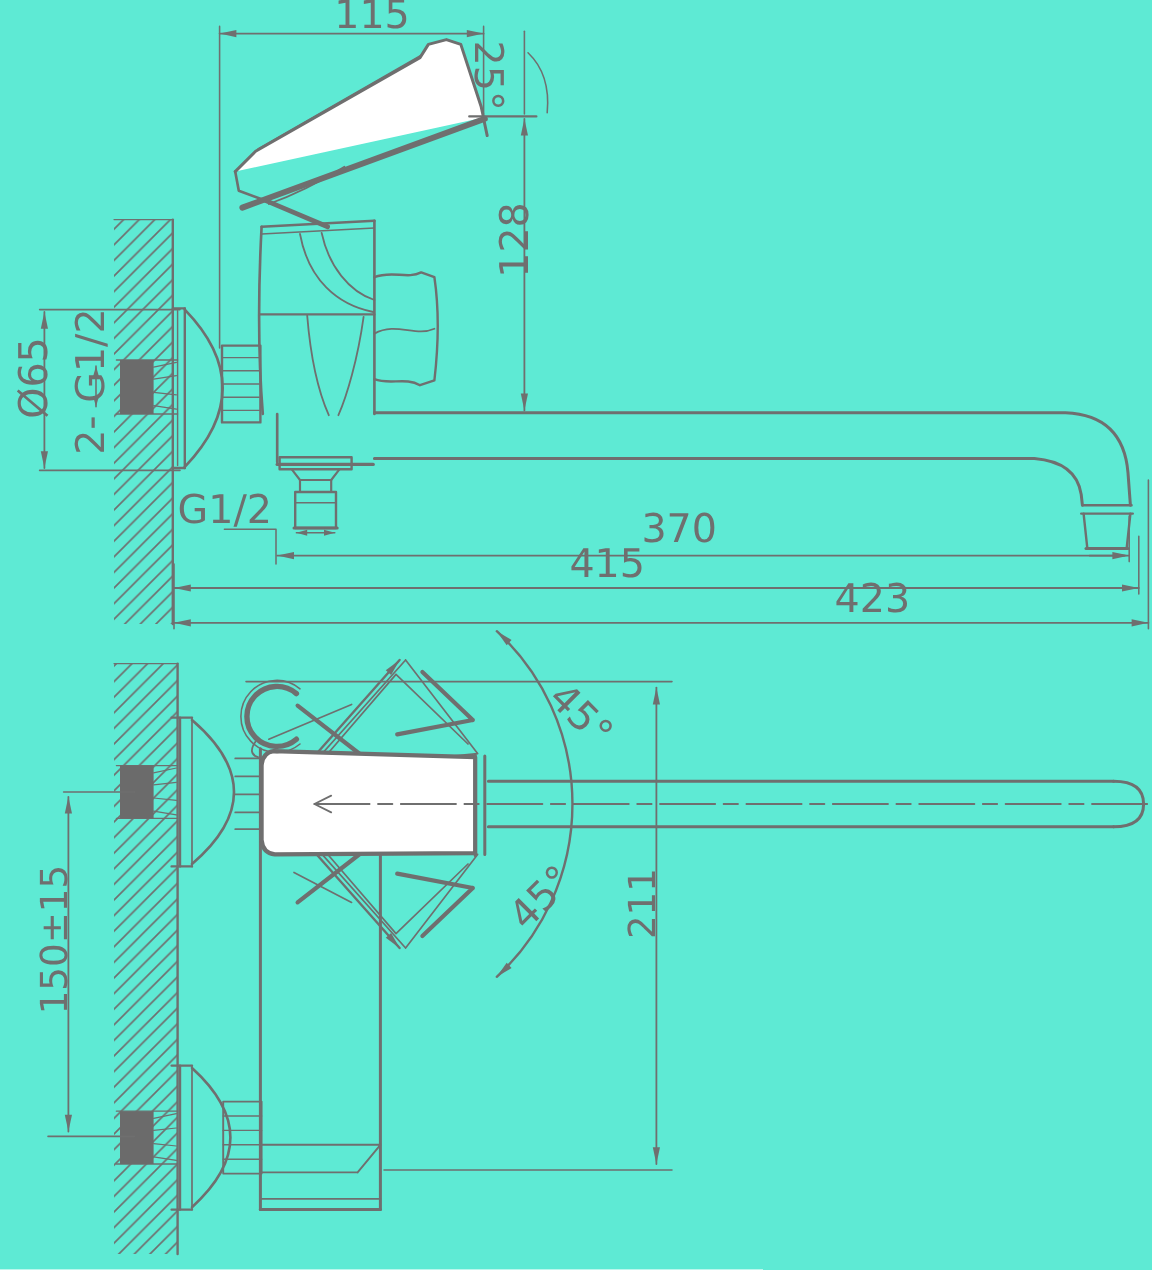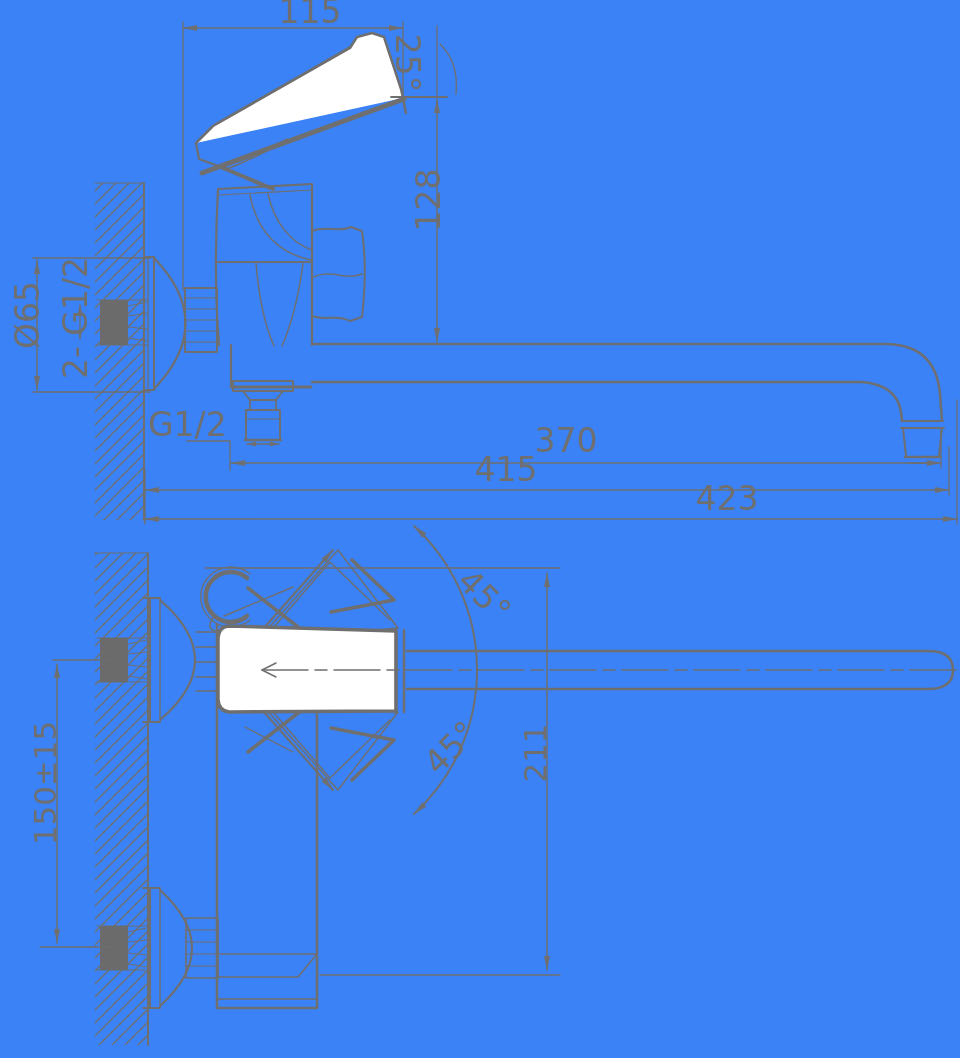--- a/index.html
+++ b/index.html
@@ -1,16 +1,16 @@
 <!DOCTYPE html>
 <html><head>
 <meta charset="utf-8">
 <style>
   html,body{margin:0;padding:0;background:#ffffff;}
-  .sheet{position:relative;width:960px;height:1058px;background:#3b82f6;overflow:hidden;}
+  .sheet{position:relative;width:960px;height:1058px;background:#5eead4;overflow:hidden;}
   svg{display:block;}
   text{font-family:"DejaVu Sans","Liberation Sans",sans-serif;fill:#6f6f6f;}
   .dimtxt{font-size:33px;}
   .dimtxt-sm{font-size:31px;}
 </style>
 </head>
 <body>
 
 <div class="sheet">
 <svg width="960" height="1058" viewBox="0 0 960 1058">

